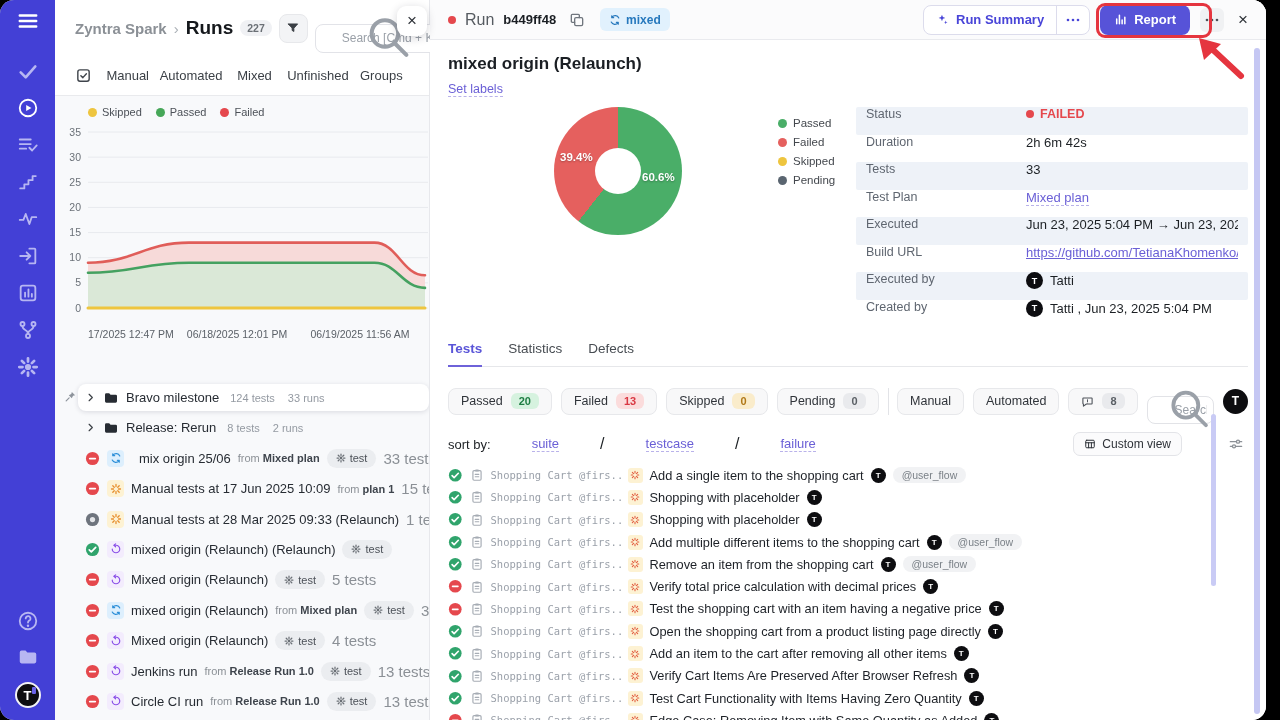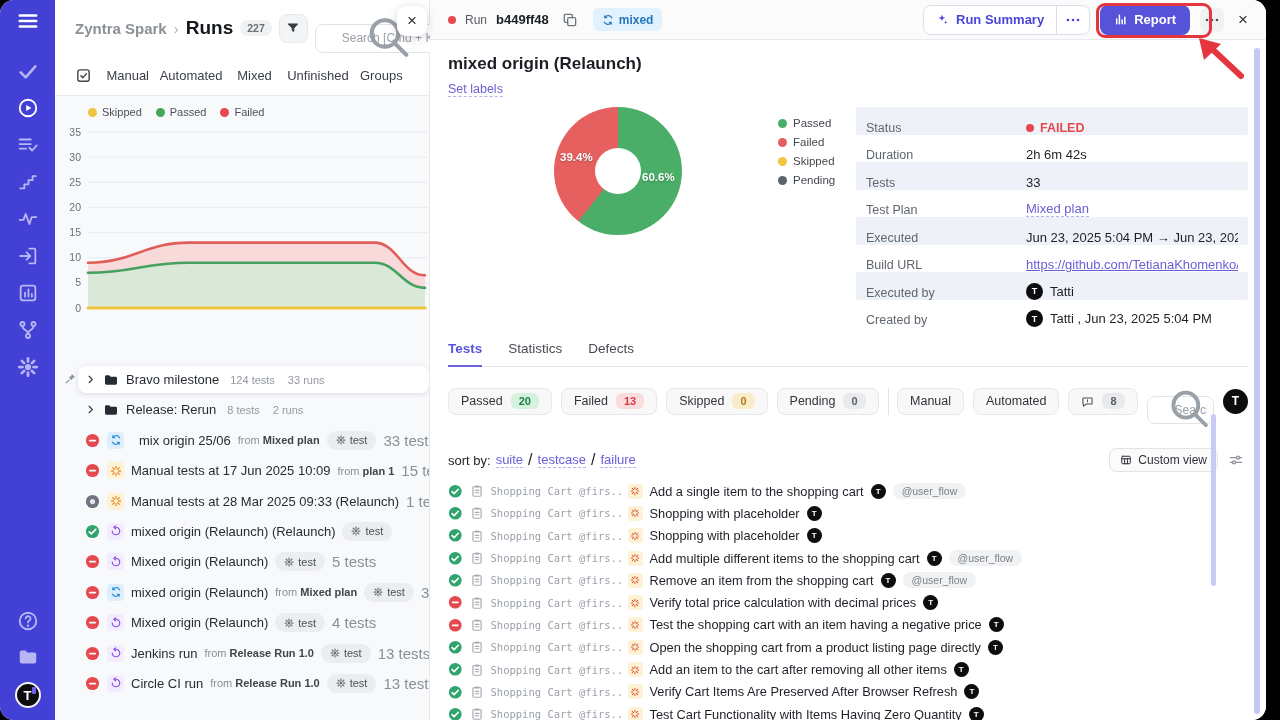--- a/index.html
+++ b/index.html
@@ -59,21 +59,21 @@
   .run-from { font-size:11px; color:#8b9096; white-space:nowrap; }
   .run-from b { color:#3f454d; font-weight:700; }
   .test-pill { display:inline-flex; align-items:center; gap:4px; background:#ebedf0; border-radius:10px; height:19px; padding:0 9px; font-size:11px; color:#4c5158; }
   .test-pill .i { width:10px; height:10px; color:#6b7076; }
   .run-count { font-size:15px; color:#8b9096; white-space:nowrap; }
 
   
   .right-panel { position:absolute; left:430px; top:0; width:836px; height:720px; background:#fff; }
   .rp-header { height:40px; background:#fbfbfc; border-bottom:1px solid #e9eaee; display:flex; align-items:center; padding:0 14px 0 18px; gap:9px; position:relative; }
   .run-dot { width:8px; height:8px; border-radius:50%; background:#e5484d; }
-  .run-word { font-size:12px; color:#565b61; }
+  .run-word { font-size:16px; color:#565b61; }
   .run-id { font-size:13px; font-weight:700; color:#1b1f24; }
   .copy-ic { width:15px; height:15px; color:#70767e; margin-left:4px; cursor:pointer; }
   .mixed-badge { display:inline-flex; align-items:center; gap:5px; background:#e1f1fd; border-radius:6px; height:23px; padding:0 9px; font-size:12px; font-weight:600; color:#2678bd; margin-left:6px; cursor:pointer; }
   .mixed-badge .i { width:12px; height:12px; }
   .rp-actions { margin-left:auto; display:flex; align-items:center; gap:10px; }
   .summary-btn { display:flex; align-items:center; height:30px; background:#fff; border:1px solid #dcdcec; border-radius:8px; overflow:hidden; }
   .summary-main { display:flex; align-items:center; gap:7px; padding:0 12px; font-size:13px; font-weight:600; color:#4945d8; cursor:pointer; }
   .summary-main .i { width:14px; height:14px; }
   .summary-more { border-left:1px solid #dcdcec; padding:0 8px; height:100%; display:flex; align-items:center; color:#4945d8; cursor:pointer; }
   .summary-more .i { width:13px; height:13px; }
@@ -92,21 +92,21 @@
   .summary-row { display:flex; margin-top:10px; }
   .donut-wrap { margin-left:106px; width:128px; height:128px; position:relative; flex:none; }
   .donut { width:128px; height:128px; border-radius:50%; }
   .donut::after { content:""; position:absolute; left:41px; top:41px; width:46px; height:46px; background:#fff; border-radius:50%; }
   .donut-label { position:absolute; font-size:11.5px; font-weight:700; color:#fff; text-shadow:0 1px 2px rgba(0,0,0,.28); z-index:2; }
   .dl-failed { left:6px; top:44px; }
   .dl-passed { left:88px; top:64px; }
   .donut-legend { margin-left:96px; margin-top:10px; display:flex; flex-direction:column; gap:7px; flex:none; width:78px; }
   .dleg-item { display:flex; align-items:center; gap:6px; font-size:11.5px; color:#44484e; }
   .details { flex:1; min-width:380px; }
-  .d-row { height:27.5px; display:flex; align-items:flex-end; padding:0 10px; border-radius:2px; }
+  .d-row { height:27.5px; display:flex; align-items:flex-start; padding:0 10px; border-radius:2px; }
   .d-row.striped { background:#eef2f8; }
   .d-label { width:160px; font-size:12.5px; color:#5f6670; flex:none; }
   .d-value { font-size:13px; color:#1c2024; display:flex; align-items:center; gap:7px; white-space:nowrap; overflow:hidden; }
   .d-status { color:#e5484d; font-weight:700; font-size:12.5px; display:flex; align-items:center; gap:6px; }
   .d-status::before { content:""; width:8px; height:8px; border-radius:50%; background:#e5484d; }
   .d-link { color:#6a5fd6; border-bottom:1px dashed #b9b2ea; cursor:pointer; }
   .d-url { color:#6a5fd6; text-decoration:underline; cursor:pointer; }
   .mini-av { width:17px; height:17px; border-radius:50%; background:#0d0d10; color:#fff; font-size:9px; font-weight:bold; display:inline-flex; align-items:center; justify-content:center; flex:none; }
 
   .rd-tabs { margin-top:14px; border-bottom:1px solid #e6e7ea; display:flex; gap:26px; }
@@ -121,21 +121,21 @@
   .cnt-yellow { background:#faeccb; color:#b07818; }
   .cnt-gray { background:#e9eaed; color:#5b6066; }
   .vdiv { width:1px; height:27px; background:#e2e3e7; }
   .pill .i { width:13px; height:13px; color:#4c5158; }
   .t-search { position:relative; width:148px; }
   .t-search input { width:100%; height:28px; border:1px solid #e2e3e7; border-radius:8px; font-size:12px; color:#3a3f45; padding:0 6px 0 27px; outline:none; font-family:"Liberation Sans",sans-serif; }
   .t-search input::placeholder { color:#9aa0a8; }
   .t-search .i { position:absolute; left:8px; top:7px; width:13px; height:13px; color:#9aa0a8; }
   .filter-av { width:25px; height:25px; font-size:12px; }
 
-  .sort-row { margin-top:24px; display:flex; align-items:center; }
+  .sort-row { margin-top:8px; display:flex; align-items:center;gap:36px; }
   .sort-label { font-size:13px; color:#1c2024; margin-right:5px; }
   .sort-link { font-size:13px; color:#6a5fd6; border-bottom:1px dashed #b9b2ea; cursor:pointer; }
   .sort-sep { color:#1c2024; margin:0 5px; }
   .custom-view { margin-left:auto; display:inline-flex; align-items:center; gap:6px; height:24px; padding:0 10px; background:#fbfbfc; border:1px solid #e3e4e8; border-radius:7px; font-size:12px; color:#2e3238; cursor:pointer; }
   .custom-view .i { width:13px; height:13px; }
   .sliders-ic { width:15px; height:15px; color:#8b9096; margin-left:10px; margin-right:4px; cursor:pointer; }
 
   .tests-list { margin-top:8px; }
   .test-row { height:22.3px; display:flex; align-items:center; gap:7px; cursor:pointer; }
   .test-row .st-ic { width:14.5px; height:14.5px; }
@@ -305,20 +305,25 @@
           <line x1="33" y1="37.14285714285714" x2="373" y2="37.14285714285714" stroke="#e8eaee" stroke-width="1"></line>
           <text x="26" y="40.64285714285714" text-anchor="end" font-size="10.5" fill="#6b7178" font-family="Liberation Sans, sans-serif">30</text>
           <line x1="33" y1="12" x2="373" y2="12" stroke="#e8eaee" stroke-width="1"></line>
           <text x="26" y="15.5" text-anchor="end" font-size="10.5" fill="#6b7178" font-family="Liberation Sans, sans-serif">35</text>
           <path d="M33,142.74285714285713C78.495,142.74285714285713 88.60499999999999,122.62857142857143 134.1,122.62857142857143C172.01250000000002,122.62857142857143 180.4375,122.62857142857143 218.35000000000002,122.62857142857143C263.845,122.62857142857143 273.955,122.62857142857143 319.45,122.62857142857143C342.1975,122.62857142857143 347.2525,155.31428571428572 370,155.31428571428572L370,188L33,188Z" fill="#f7dad9"></path>
           <path d="M33,152.8C78.495,152.8 88.60499999999999,142.74285714285713 134.1,142.74285714285713C172.01250000000002,142.74285714285713 180.4375,142.74285714285713 218.35000000000002,142.74285714285713C263.845,142.74285714285713 273.955,142.74285714285713 319.45,142.74285714285713C342.1975,142.74285714285713 347.2525,167.8857142857143 370,167.8857142857143L370,188L33,188Z" fill="#dae8d7"></path>
           <path d="M33,142.74285714285713C78.495,142.74285714285713 88.60499999999999,122.62857142857143 134.1,122.62857142857143C172.01250000000002,122.62857142857143 180.4375,122.62857142857143 218.35000000000002,122.62857142857143C263.845,122.62857142857143 273.955,122.62857142857143 319.45,122.62857142857143C342.1975,122.62857142857143 347.2525,155.31428571428572 370,155.31428571428572" stroke="#e05d59" stroke-width="2.6" fill="none" stroke-linecap="round"></path>
           <path d="M33,152.8C78.495,152.8 88.60499999999999,142.74285714285713 134.1,142.74285714285713C172.01250000000002,142.74285714285713 180.4375,142.74285714285713 218.35000000000002,142.74285714285713C263.845,142.74285714285713 273.955,142.74285714285713 319.45,142.74285714285713C342.1975,142.74285714285713 347.2525,167.8857142857143 370,167.8857142857143" stroke="#44a160" stroke-width="2.6" fill="none" stroke-linecap="round"></path>
           <line x1="33" y1="188" x2="370" y2="188" stroke="#eec53f" stroke-width="3" stroke-linecap="round"></line>
         </svg>
+      <div class="xlabels" id="xlabels">
+          <span style="left: 33px;">17/2025 12:47 PM</span>
+          <span style="left: 182px; transform: translateX(-50%);">06/18/2025 12:01 PM</span>
+          <span style="left: 305px; transform: translateX(-50%);">06/19/2025 11:56 AM</span>
+        </div>
     </div>
     <div class="runs-list" id="runs-list">
         <div class="run-row milestone card">
           <span class="pin-ic" style="display: inline-flex; align-items: center; justify-content: center;">
             <svg class="i" style="width:100%;height:100%" viewBox="0 0 24 24">
               <path d="M14.5 3.5l6 6-3.8 1.1-2.3 4.6-5.6-5.6 4.6-2.3z" fill="currentColor" stroke="none"></path>
               <path d="M9.5 14.5L4 20" stroke-width="2.2"></path>
             </svg>
           </span>
           <span class="chev" style="width: 11px; height: 11px;">

